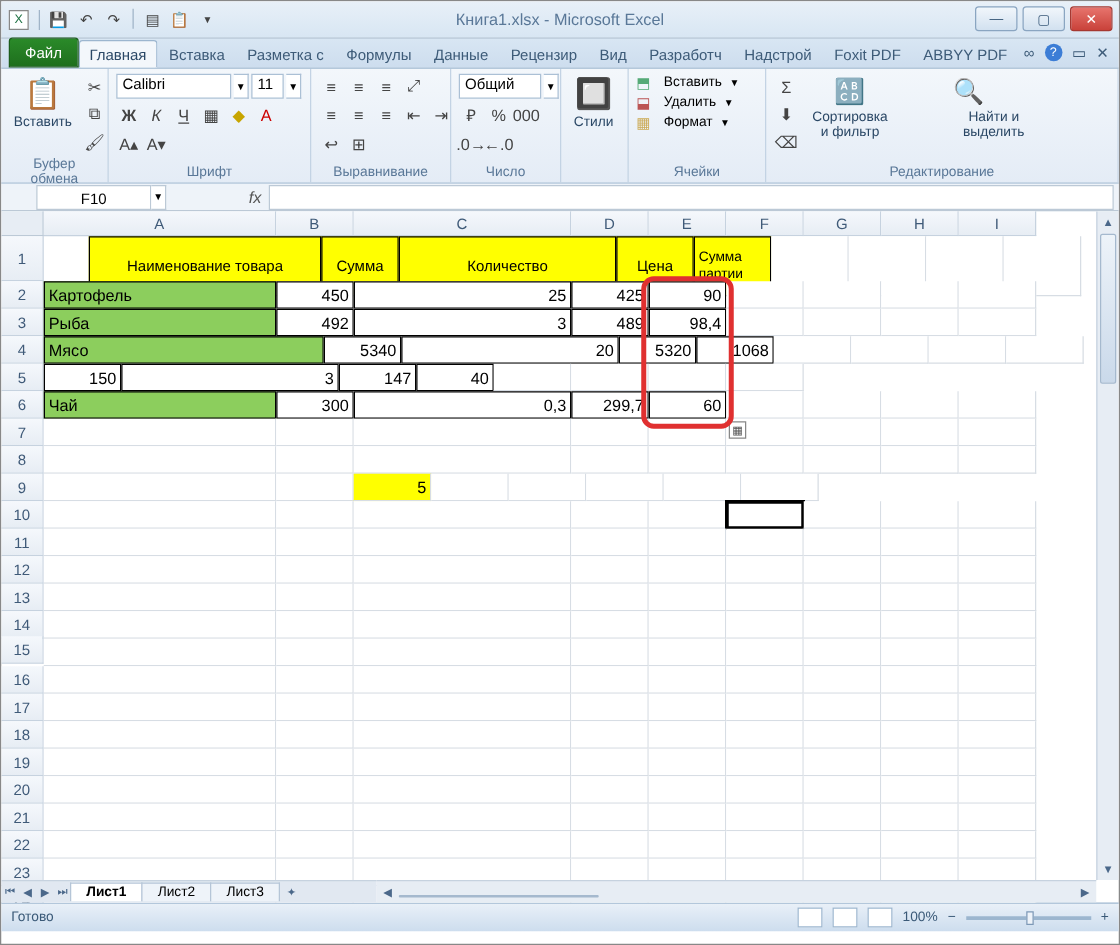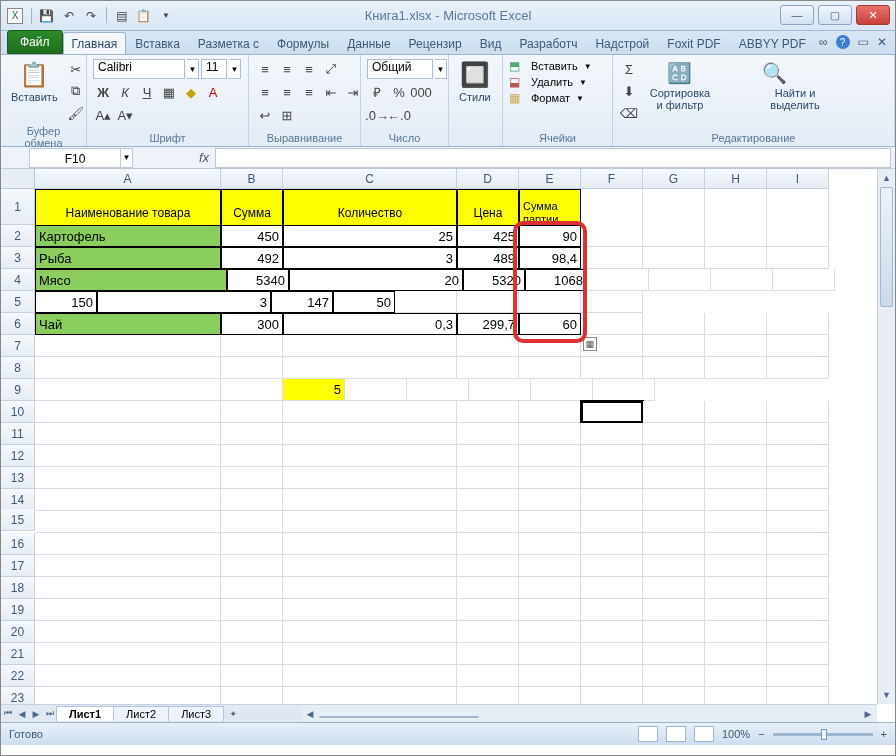--- a/index.html
+++ b/index.html
@@ -402,21 +402,21 @@
       <div class="rh" style="position: absolute; top: 366px; height: 22px;">17</div>
       <div class="rh" style="position: absolute; top: 388px; height: 22px;">18</div>
       <div class="rh" style="position: absolute; top: 410px; height: 22px;">19</div>
       <div class="rh" style="position: absolute; top: 432px; height: 22px;">20</div>
       <div class="rh" style="position: absolute; top: 454px; height: 22px;">21</div>
       <div class="rh" style="position: absolute; top: 476px; height: 22px;">22</div>
       <div class="rh" style="position: absolute; top: 498px; height: 22px;">23</div>
       <div class="rh" style="position: absolute; top: 520px; height: 22px;">24</div>
     </div>
   <div class="cells" id="cells">
-      <div class="row" style="top: 0px; height: 48px;">
+      <div class="row" style="top: 0px; height: 48px; padding-left: 36px;">
         <div class="cell hdr" style="width: 186px;">Наименование товара</div>
         <div class="cell hdr" style="width: 62px;">Сумма</div>
         <div class="cell hdr" style="width: 174px;">Количество</div>
         <div class="cell hdr" style="width: 62px;">Цена</div>
         <div class="cell hdr" style="width: 62px; font-size: 11px; flex-direction: column; line-height: 13px;">Сумма партии</div>
         <div class="cell" style="width: 62px;"></div>
         <div class="cell" style="width: 62px;"></div>
         <div class="cell" style="width: 62px;"></div>
         <div class="cell" style="width: 62px;"></div>
       </div>
@@ -436,35 +436,35 @@
         <div class="cell num bord" style="width: 62px;">492</div>
         <div class="cell num bord" style="width: 174px;">3</div>
         <div class="cell num bord" style="width: 62px;">489</div>
         <div class="cell num bord" style="width: 62px;">98,4</div>
         <div class="cell" style="width: 62px;"></div>
         <div class="cell" style="width: 62px;"></div>
         <div class="cell" style="width: 62px;"></div>
         <div class="cell" style="width: 62px;"></div>
       </div>
       <div class="row" style="top: 80px; height: 22px;">
-        <div class="cell green" style="width: 192px;">Мясо</div>
+        <div class="cell green" style="width: 224px;">Мясо</div>
         <div class="cell num bord" style="width: 62px;">5340</div>
         <div class="cell num bord" style="width: 174px;">20</div>
         <div class="cell num bord" style="width: 62px;">5320</div>
         <div class="cell num bord" style="width: 62px; text-align: right;">1068</div>
         <div class="cell" style="width: 62px;"></div>
         <div class="cell" style="width: 62px;"></div>
         <div class="cell" style="width: 62px;"></div>
         <div class="cell" style="width: 62px;"></div>
       </div>
       <div class="row" style="top: 102px; height: 22px;">
         <div class="cell num bord" style="width: 62px;">150</div>
         <div class="cell num bord" style="width: 174px;">3</div>
         <div class="cell num bord" style="width: 62px;">147</div>
-        <div class="cell num bord" style="width: 62px;">50</div>
+        <div class="cell num bord" style="width: 62px;">40</div>
         <div class="cell" style="width: 62px;"></div>
         <div class="cell" style="width: 62px;"></div>
         <div class="cell" style="width: 62px;"></div>
         <div class="cell" style="width: 62px;"></div>
       </div>
       <div class="row" style="top: 124px; height: 22px;">
         <div class="cell green" style="width: 186px;">Чай</div>
         <div class="cell num bord" style="width: 62px;">300</div>
         <div class="cell num bord" style="width: 174px;">0,3</div>
         <div class="cell num bord" style="width: 62px;">299,7</div>

